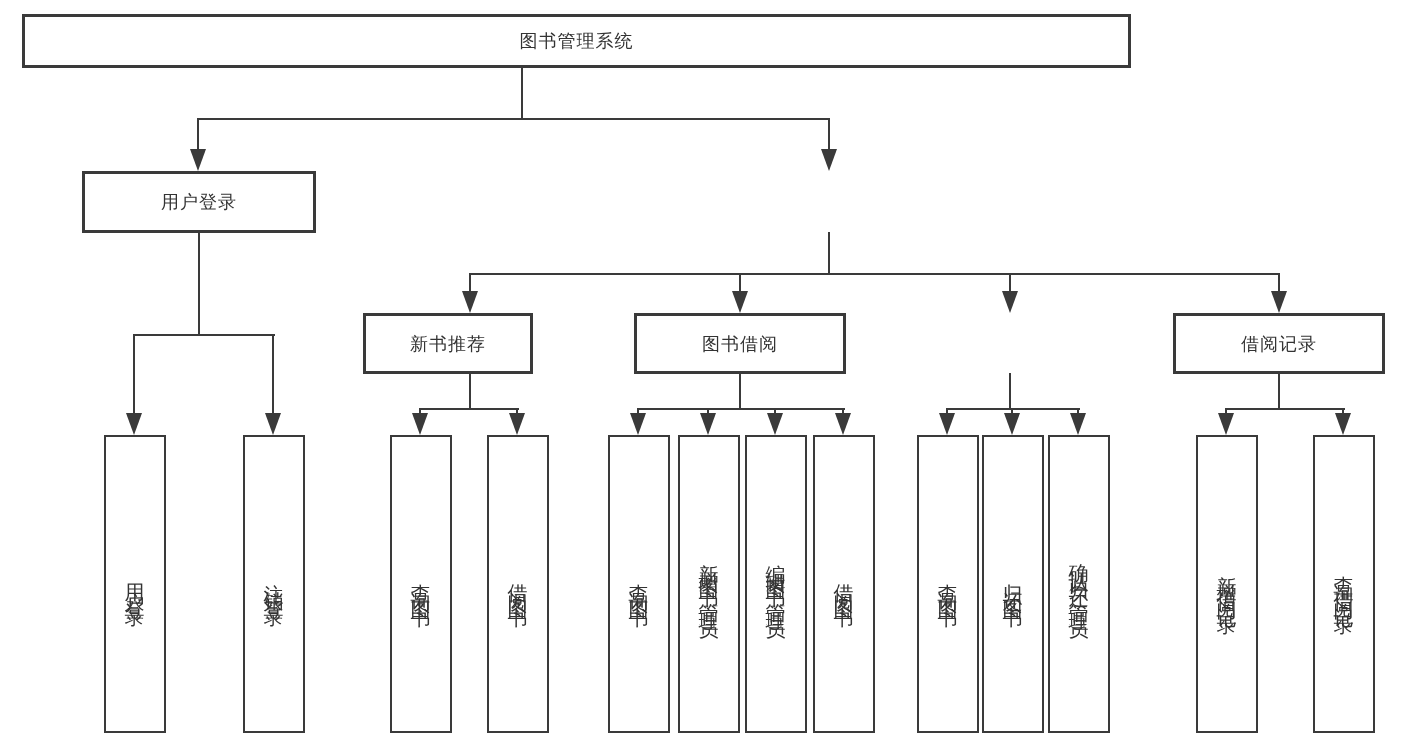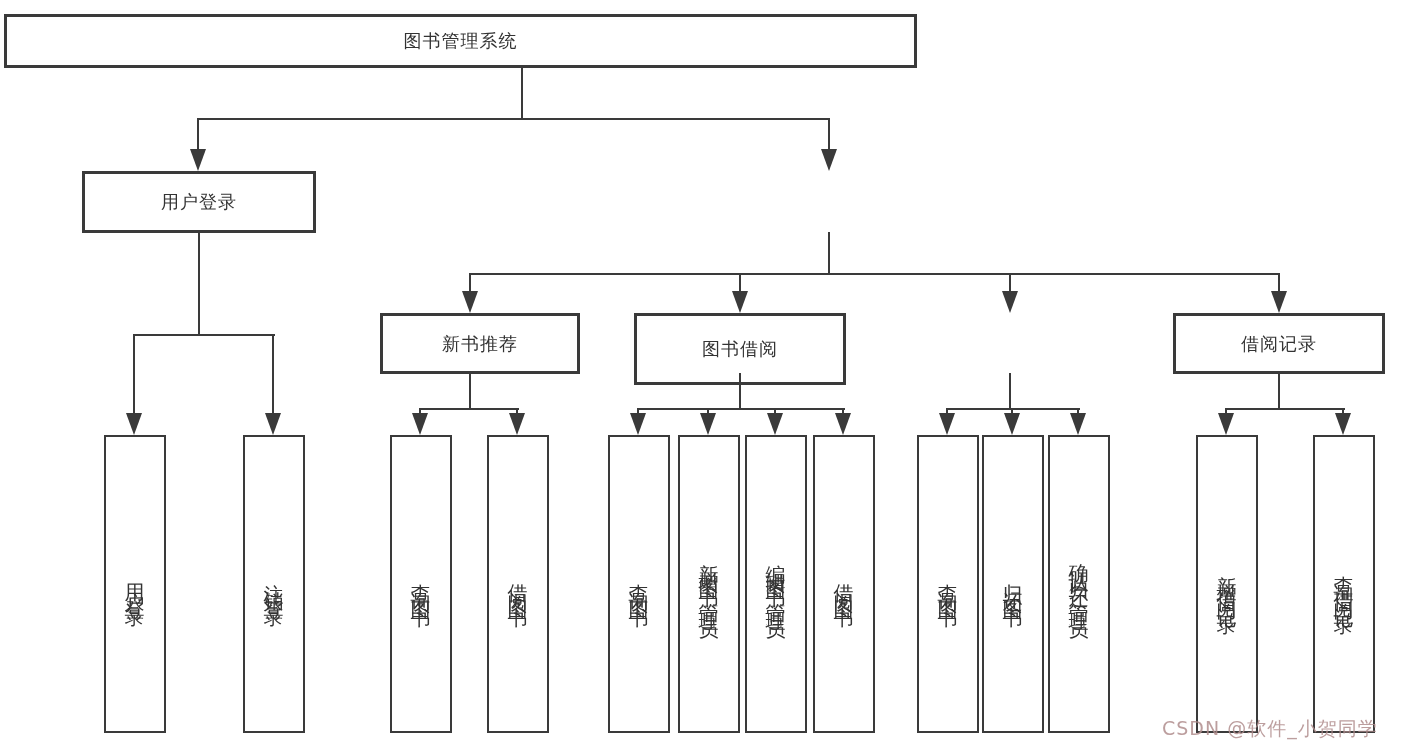--- a/index.html
+++ b/index.html
@@ -19,26 +19,26 @@
     border-left:8px solid transparent;border-right:8px solid transparent;
     border-top:22px solid #3a3a3a;}
   .watermark{position:absolute;left:1162px;top:716px;font-size:19px;
     color:rgba(176,141,141,0.85);letter-spacing:1px;white-space:nowrap;z-index:10;}
 </style>
 </head>
 <body>
 
 <div id="canvas">
 
-  <div class="node" style="left:4px;top:14px;width:913px;height:54px">图书管理系统</div>
+  <div class="node" style="left:22px;top:14px;width:1109px;height:54px">图书管理系统</div>
 
   <div class="node" style="left:82px;top:171px;width:234px;height:62px">用户登录</div>
 
-  <div class="node" style="left:380px;top:313px;width:200px;height:61px">新书推荐</div>
-  <div class="node" style="left:634px;top:313px;width:212px;height:72px">图书借阅</div>
+  <div class="node" style="left:363px;top:313px;width:170px;height:61px">新书推荐</div>
+  <div class="node" style="left:634px;top:313px;width:212px;height:61px">图书借阅</div>
   <div class="node" style="left:1173px;top:313px;width:212px;height:61px">借阅记录</div>
 
   <div class="leaf" style="left:104px">
     <span>用户登录</span>
     </div>
   <div class="leaf" style="left:243px">
     <span>注销登录</span>
     </div>
 
   <div class="leaf" style="left:390px">
@@ -130,15 +130,14 @@
   <div class="vline" style="left:1077px;top:408px;height:7px"></div>
   <div class="arrow" style="left:1070px;top:413px"></div>
 
   <div class="vline" style="left:1278px;top:373px;height:36px"></div>
   <div class="hline" style="left:1225px;top:408px;width:120px"></div>
   <div class="vline" style="left:1225px;top:408px;height:7px"></div>
   <div class="arrow" style="left:1218px;top:413px"></div>
   <div class="vline" style="left:1342px;top:408px;height:7px"></div>
   <div class="arrow" style="left:1335px;top:413px"></div>
 
-  <div class="watermark">CSDN @软件_小贺同学</div>
 
 </div>
 
 </body></html>

